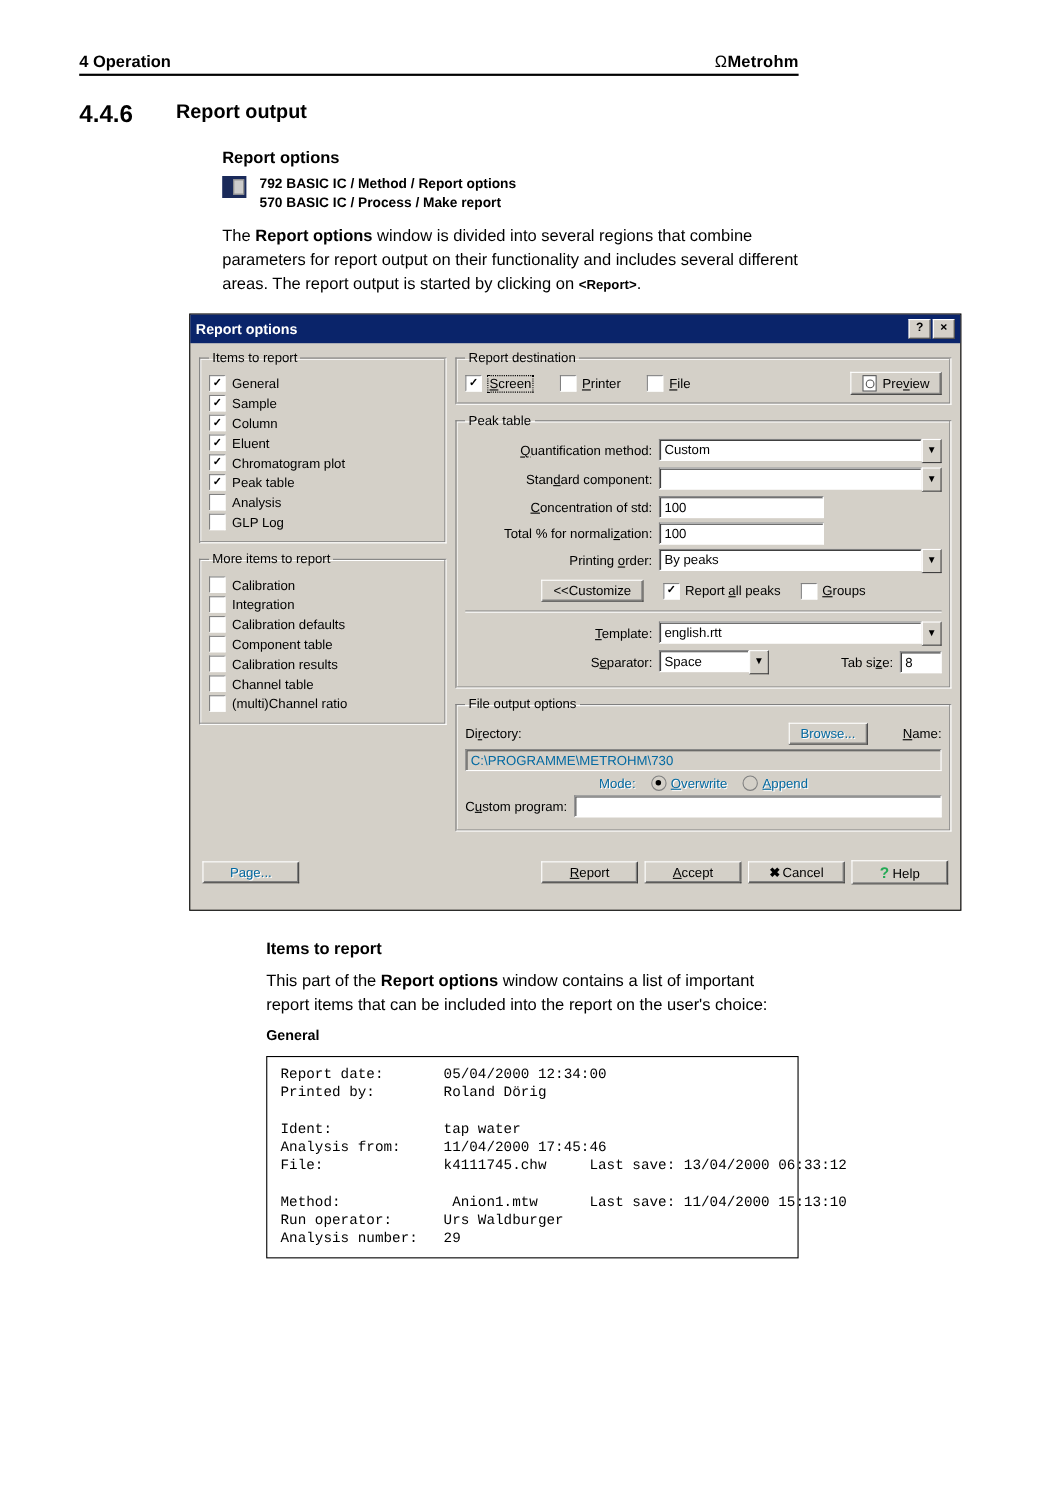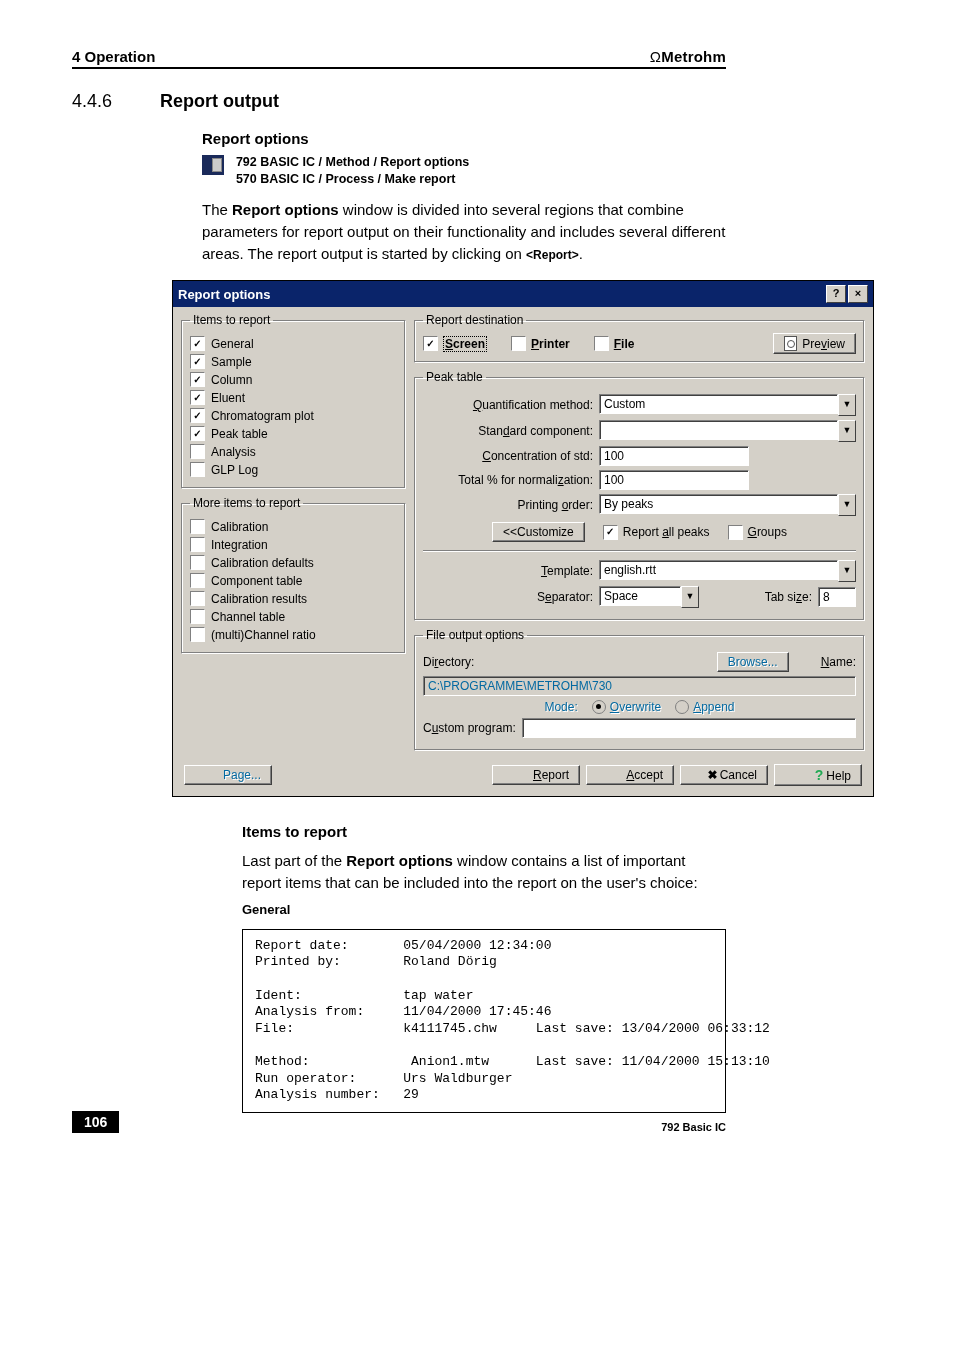--- a/index.html
+++ b/index.html
@@ -20,21 +20,21 @@
     display: flex;
     justify-content: space-between;
     border-bottom: 2px solid #000;
     padding-bottom: 2px;
     margin-bottom: 22px;
   }
   .chap-title { font-weight: bold; font-size: 15px; }
   .brand { font-weight: bold; font-size: 15px; letter-spacing: 0.2px; }
   .brand .om { font-weight: normal; }
   .section-row { display: flex; gap: 26px; margin-bottom: 18px; }
-  .sec-num { font-weight: normal; font-size: 18px; min-width: 62px; }
+  .sec-num { font-weight: bold; font-size: 22px; min-width: 62px; }
   .sec-title { font-weight: bold; font-size: 18px; }
   .indent { margin-left: 130px; }
   .subhead { font-weight: bold; font-size: 15px; margin-bottom: 8px; }
   .app-icon {
     display: inline-block;
     width: 22px; height: 20px;
     background: #1a2a5a;
     vertical-align: top;
     margin-right: 8px;
     position: relative;
@@ -118,21 +118,21 @@
     background: #fff;
     display: inline-flex;
     align-items: center;
     justify-content: center;
     font-size: 10px;
     line-height: 10px;
   }
   .chk.checked::after { content: "✓"; color: #000; font-weight: bold; }
   .u { text-decoration: underline; }
   .destrow { display: flex; align-items: center; gap: 24px; }
-  .destrow .item { display: flex; align-items: center; gap: 5px; font-weight: bold; }
+  .destrow .item { display: flex; align-items: center; gap: 5px; }
   .btn, .btn-flat {
     border: 1px solid #fff;
     border-right-color: #404040;
     border-bottom-color: #404040;
     background: #d4d0c8;
     padding: 2px 10px;
     font-size: 12px;
     box-shadow: inset -1px -1px #808080;
   }
   .btn.disabled, .disabled { color: #0369a1; text-shadow: 1px 1px #fff; }
@@ -173,21 +173,21 @@
     border: 1px solid #808080;
     border-radius: 50%;
     background: #fff;
     display: inline-block;
     position: relative;
   }
   .radio.sel::after { content: ""; width: 5px; height: 5px; background: #000; border-radius: 50%; position: absolute; left: 3px; top: 3px; }
   .radio.dis { background: #d4d0c8; }
   .dlg-foot { display: flex; padding: 6px 8px 10px 8px; align-items: center; }
   .dlg-foot .gap { flex: 1; }
-  .dlg-foot .btn { min-width: 66px; text-align: right; margin: 0 3px; }
+  .dlg-foot .btn { min-width: 66px; text-align: center; margin: 13px 3px; }
   .xmark { color: #000; font-weight: bold; margin-right: 2px; }
   .qmark { color: #2a5; font-weight: bold; margin-right: 3px; font-size: 14px; }
 
   .desc-block { margin-left: 140px; margin-top: 6px; }
   .desc-row { display: flex; margin-bottom: 4px; }
   .desc-key { width: 160px; font-weight: bold; font-size: 13px; }
   .desc-val { flex: 1; font-size: 15px; line-height: 1.4; }
 
   .mono-box {
     margin: 12px 0 0 140px;
@@ -442,38 +442,34 @@
     <span class="btn"><span class="u">R</span>eport</span>
     <span class="btn"><span class="u">A</span>ccept</span>
     <span class="btn"><span class="xmark">✖</span><span>Cancel</span></span>
     <span class="btn"><span class="qmark">?</span><span>Help</span></span>
   </div>
 </div>
 
 <div class="indent" style="margin-left:170px">
   <div class="subhead">Items to report</div>
   <div class="bodytext" style="margin-bottom:8px">
-    <span>Last part of the </span><span class="bold">Report options</span><span> window contains a list of important report items that can be included into the report on the user's choice:</span>
+    <span>This part of the </span><span class="bold">Report options</span><span> window contains a list of important report items that can be included into the report on the user's choice:</span>
   </div>
 </div>
 <div class="desc-block" style="margin-left:170px">
   <div class="desc-row">
     <div class="desc-key">General</div>
   </div>
 </div>
 
 <div class="mono-box" style="margin-left:170px">Report date:       05/04/2000 12:34:00
 Printed by:        Roland Dörig
 
 Ident:             tap water
 Analysis from:     11/04/2000 17:45:46
 File:              k4111745.chw     Last save: 13/04/2000 06:33:12
 
 Method:             Anion1.mtw      Last save: 11/04/2000 15:13:10
 Run operator:      Urs Waldburger
 Analysis number:   29</div>
 
-<div class="footer">
-  <div class="pgnum">106</div>
-  <div class="footprod">792 Basic IC</div>
-</div>
 
 </div>
 
 </body></html>

